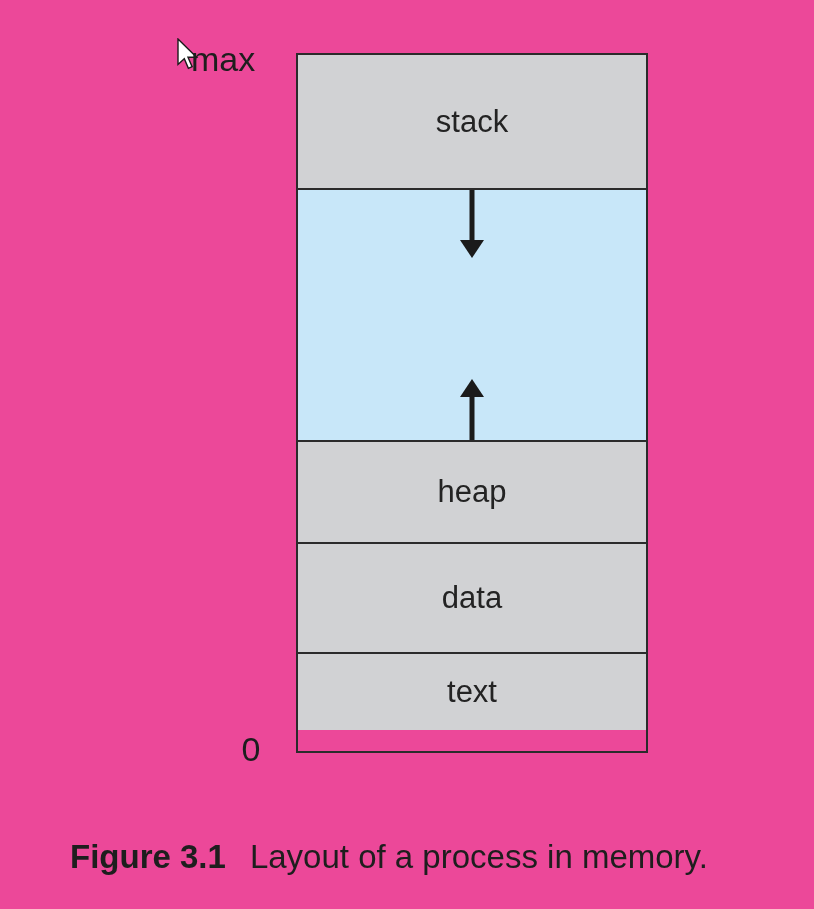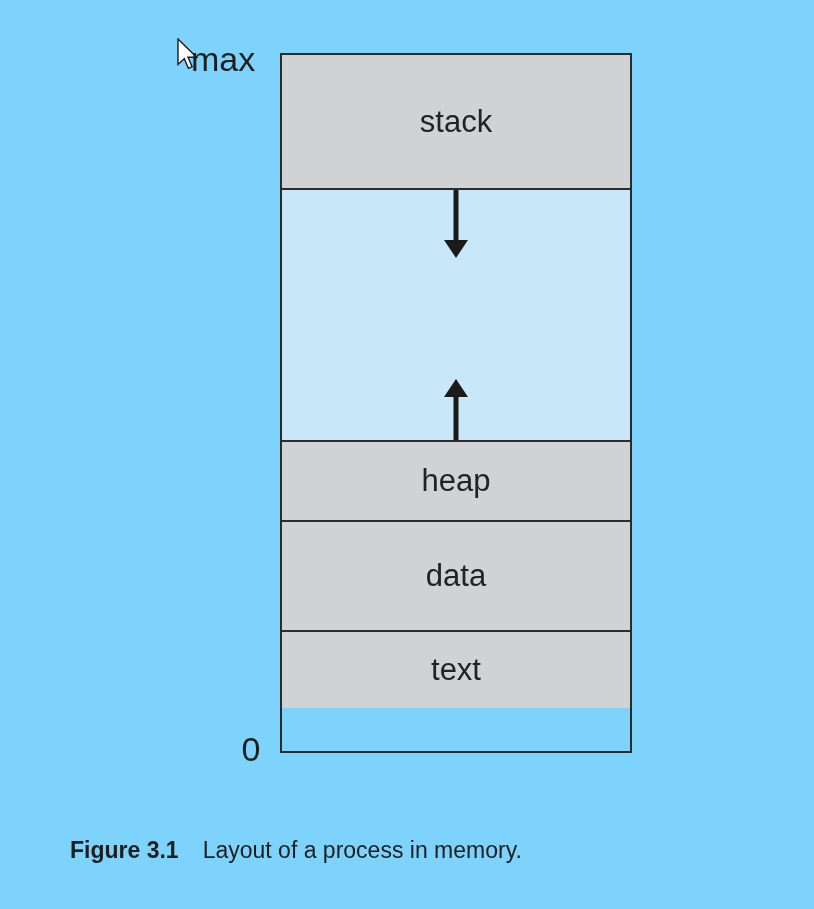--- a/index.html
+++ b/index.html
@@ -5,21 +5,21 @@
   * { margin: 0; padding: 0; box-sizing: border-box; }
   html, body { background: #ffffff; }
   body {
     font-family: "Liberation Sans", "DejaVu Sans", sans-serif;
     color: #1e1e1e;
   }
   .page {
     position: relative;
     width: 814px;
     height: 909px;
-    background: #7dd3fc;
+    background: #ec4899;
     overflow: hidden;
   }
 
   
   .cursor {
     position: absolute;
     left: 176px;
     top: 38px;
     width: 24px;
     height: 32px;
@@ -41,49 +41,49 @@
     width: 30px;
     text-align: center;
     font-size: 34px;
     line-height: 1;
     color: #1e1e1e;
   }
 
   
   .memory-box {
     position: absolute;
-    left: 280px;
+    left: 296px;
     top: 53px;
     width: 352px;
     height: 700px;
     border: 2px solid #2b2b2b;
     display: flex;
     flex-direction: column;
   }
   .segment {
     background: #d1d2d4;
     display: flex;
     align-items: center;
     justify-content: center;
     font-size: 31px;
     color: #232323;
   }
   .seg-stack { height: 133px; }
   .seg-free  { height: 252px; background: #c8e7f9; border-top: 2px solid #2b2b2b; position: relative; }
-  .seg-heap  { height: 80px; border-top: 2px solid #2b2b2b; }
+  .seg-heap  { height: 102px; border-top: 2px solid #2b2b2b; }
   .seg-data  { height: 110px; border-top: 2px solid #2b2b2b; }
   .seg-text  { height: 78px; border-top: 2px solid #2b2b2b; }
   .seg-free svg { position: absolute; left: 0; top: 0; }
 
   
   .caption {
     position: absolute;
     left: 70px;
     top: 837px;
-    font-size: 23px;
+    font-size: 33px;
     line-height: 1.2;
     white-space: nowrap;
     color: #1e1e1e;
   }
   .caption .fig-label { font-weight: bold; margin-right: 24px; }
 </style>
 </head>
 <body>
 
 <div class="page">

